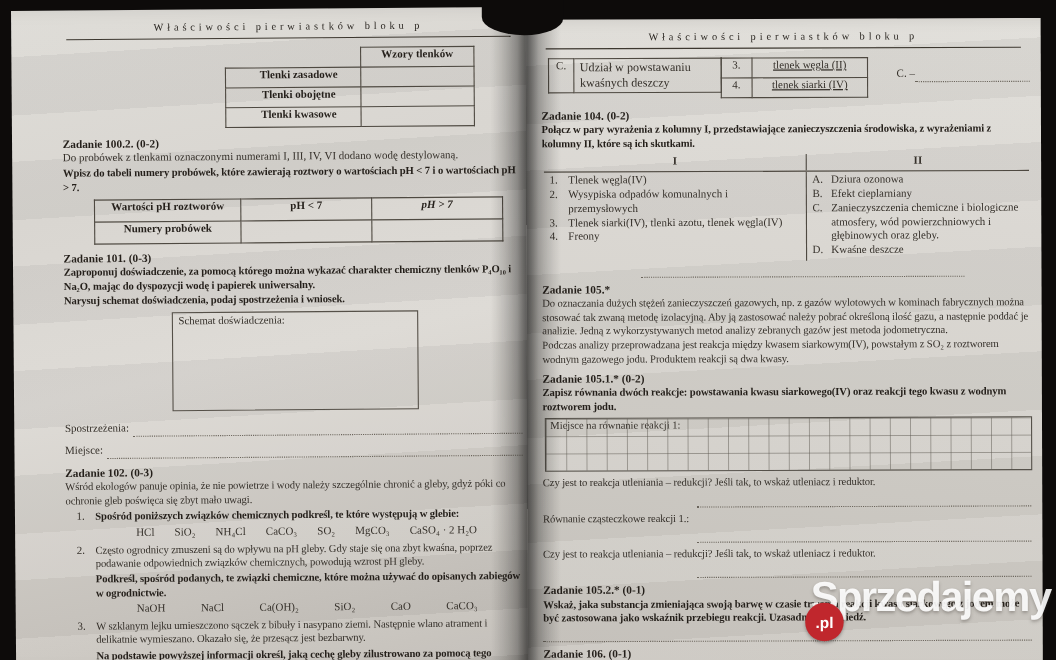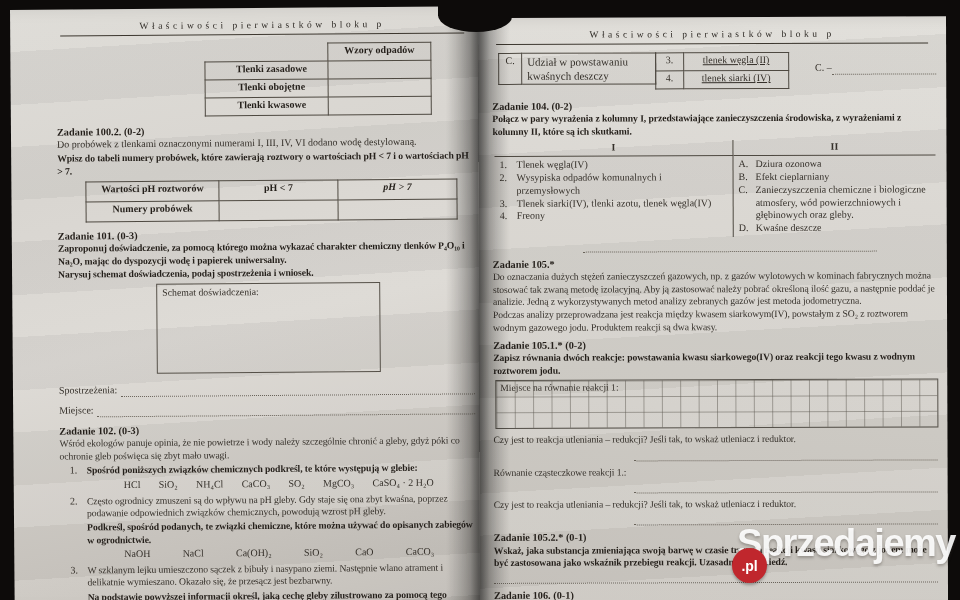--- a/index.html
+++ b/index.html
@@ -95,21 +95,21 @@
 
   <div class="page page-left">
     <div class="sheen"></div>
     <div class="content">
       <div class="run-head">Właściwości pierwiastków bloku p</div>
 
       <table class="oxide-table">
         <tbody>
             <tr>
           <td class="noborder lab"></td>
-          <td class="b bold center val">Wzory odpadów</td>
+          <td class="b bold center val">Wzory tlenków</td>
         </tr>
         <tr>
           <td class="b bold center lab">Tlenki zasadowe</td>
           <td class="b val"></td>
         </tr>
         <tr>
           <td class="b bold center lab">Tlenki obojętne</td>
           <td class="b val"></td>
         </tr>
         <tr>

